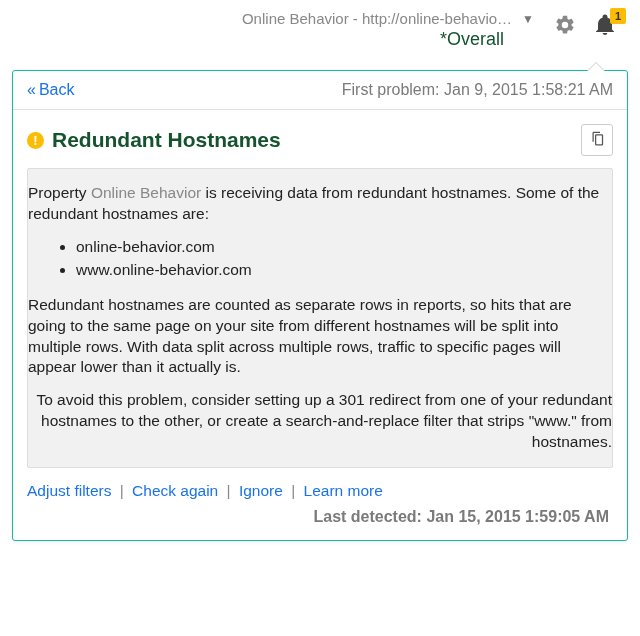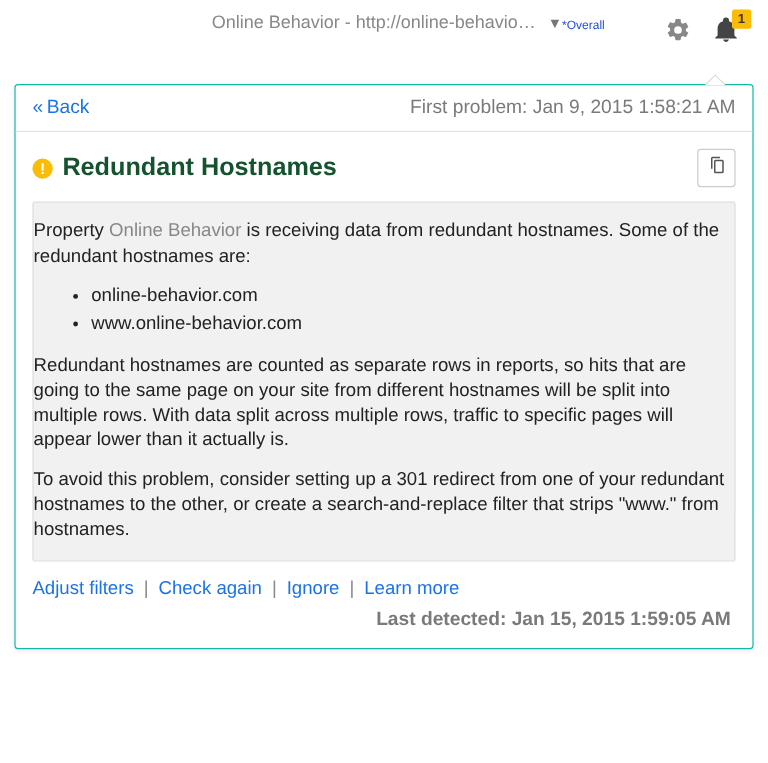--- a/index.html
+++ b/index.html
@@ -14,30 +14,30 @@
   }
   .topbar {
     display: flex;
     align-items: flex-start;
     justify-content: flex-end;
     padding: 10px 18px 6px 18px;
     height: 58px;
   }
   .property-picker {
     display: flex;
-    flex-direction: row;
+    flex-direction: column;
     align-items: flex-end;
     color: #888;
     font-size: 15px;
     margin-right: 14px;
     cursor: pointer;
   }
   .property-line1 { display: flex; align-items: center; }
   .chev { margin-left: 10px; color: #777; font-size: 12px; }
-  .property-sub { font-size: 10px; color: #1d4ed8; margin-top: 2px; margin-right: 30px; }
+  .property-sub { font-size: 18px; color: #14532d; margin-top: 2px; margin-right: 30px; }
   .icon-btn {
     width: 34px; height: 34px;
     display: flex; align-items: center; justify-content: center;
     cursor: pointer;
     position: relative;
   }
   .gear-icon svg { width: 22px; height: 22px; fill: #888; }
   .bell-wrap { margin-left: 6px; }
   .bell-icon svg { width: 24px; height: 24px; fill: #444; }
   .badge {
@@ -112,21 +112,21 @@
   .message-box {
     background: #f1f1f1;
     border: 1px solid #ddd;
     border-radius: 2px;
     padding: 14px 0;
     font-size: 15.5px;
     line-height: 1.35;
     color: #222;
   }
   .message-box p { margin: 0 0 12px 0; }
-  .message-box p:last-child { margin-bottom: 0; }
+  .message-box p:last-child { margin-bottom: 0; text-align: right; }
   .property-name { color: #888; }
   .host-list { margin: 4px 0 14px 0; padding-left: 48px; }
   .host-list li { margin-bottom: 2px; }
   .actions {
     margin-top: 14px;
     font-size: 15.5px;
     color: #888;
   }
   .actions a {
     color: #1a73e8;

